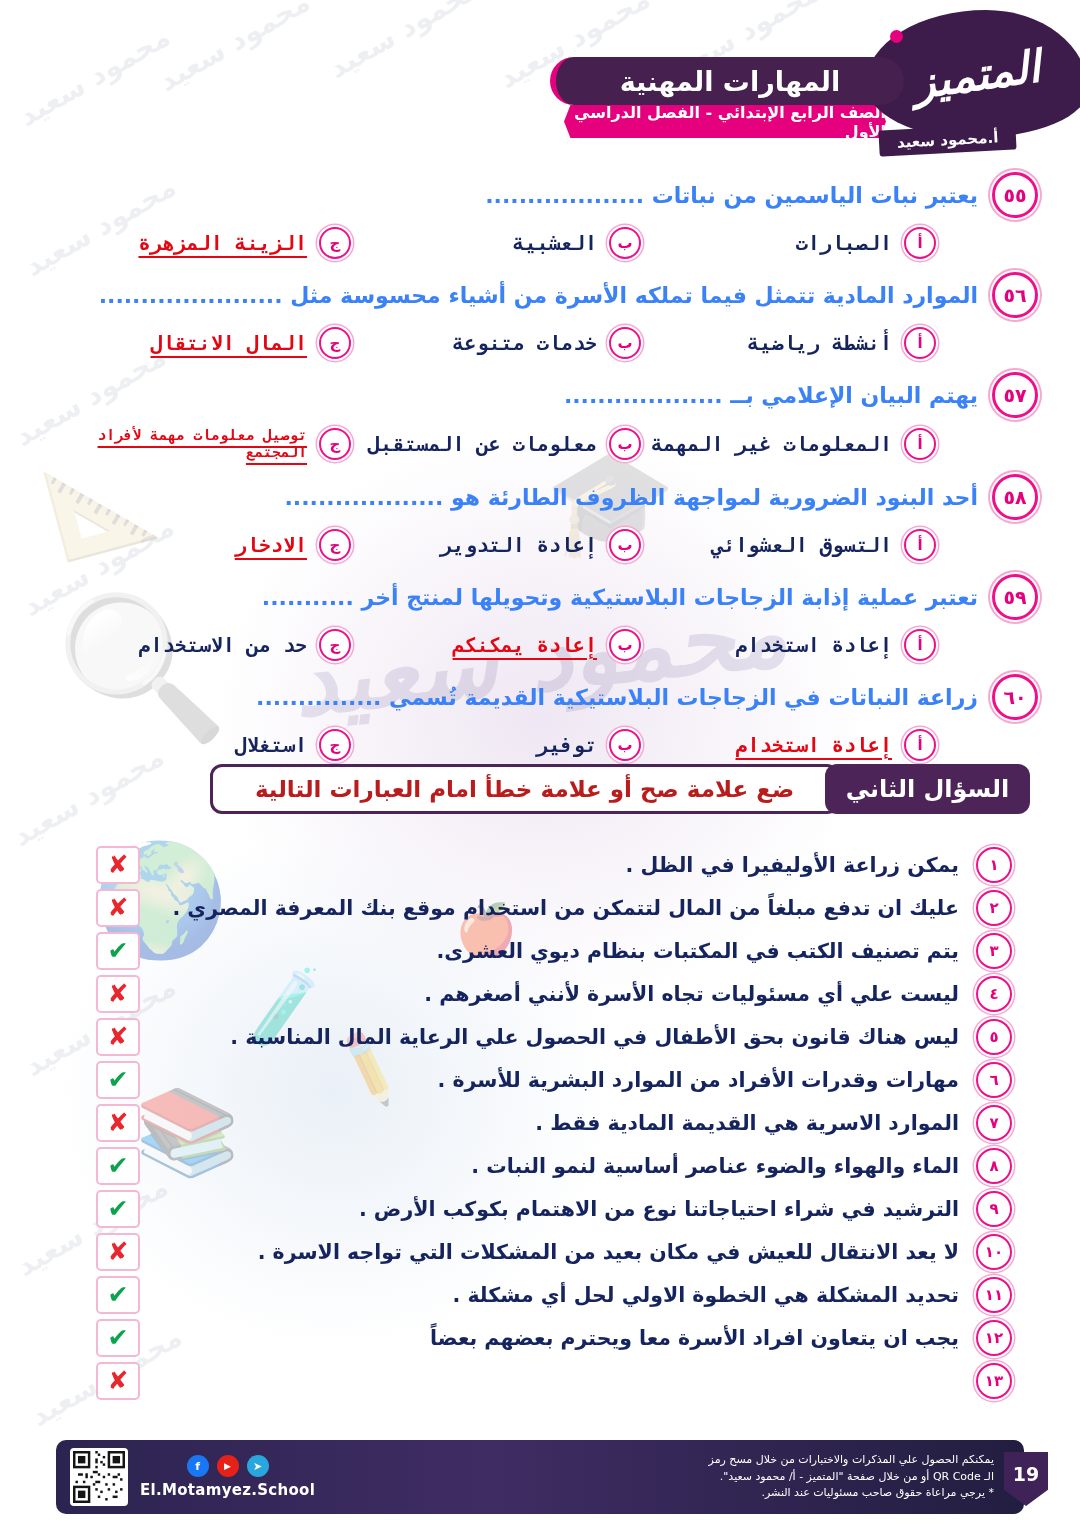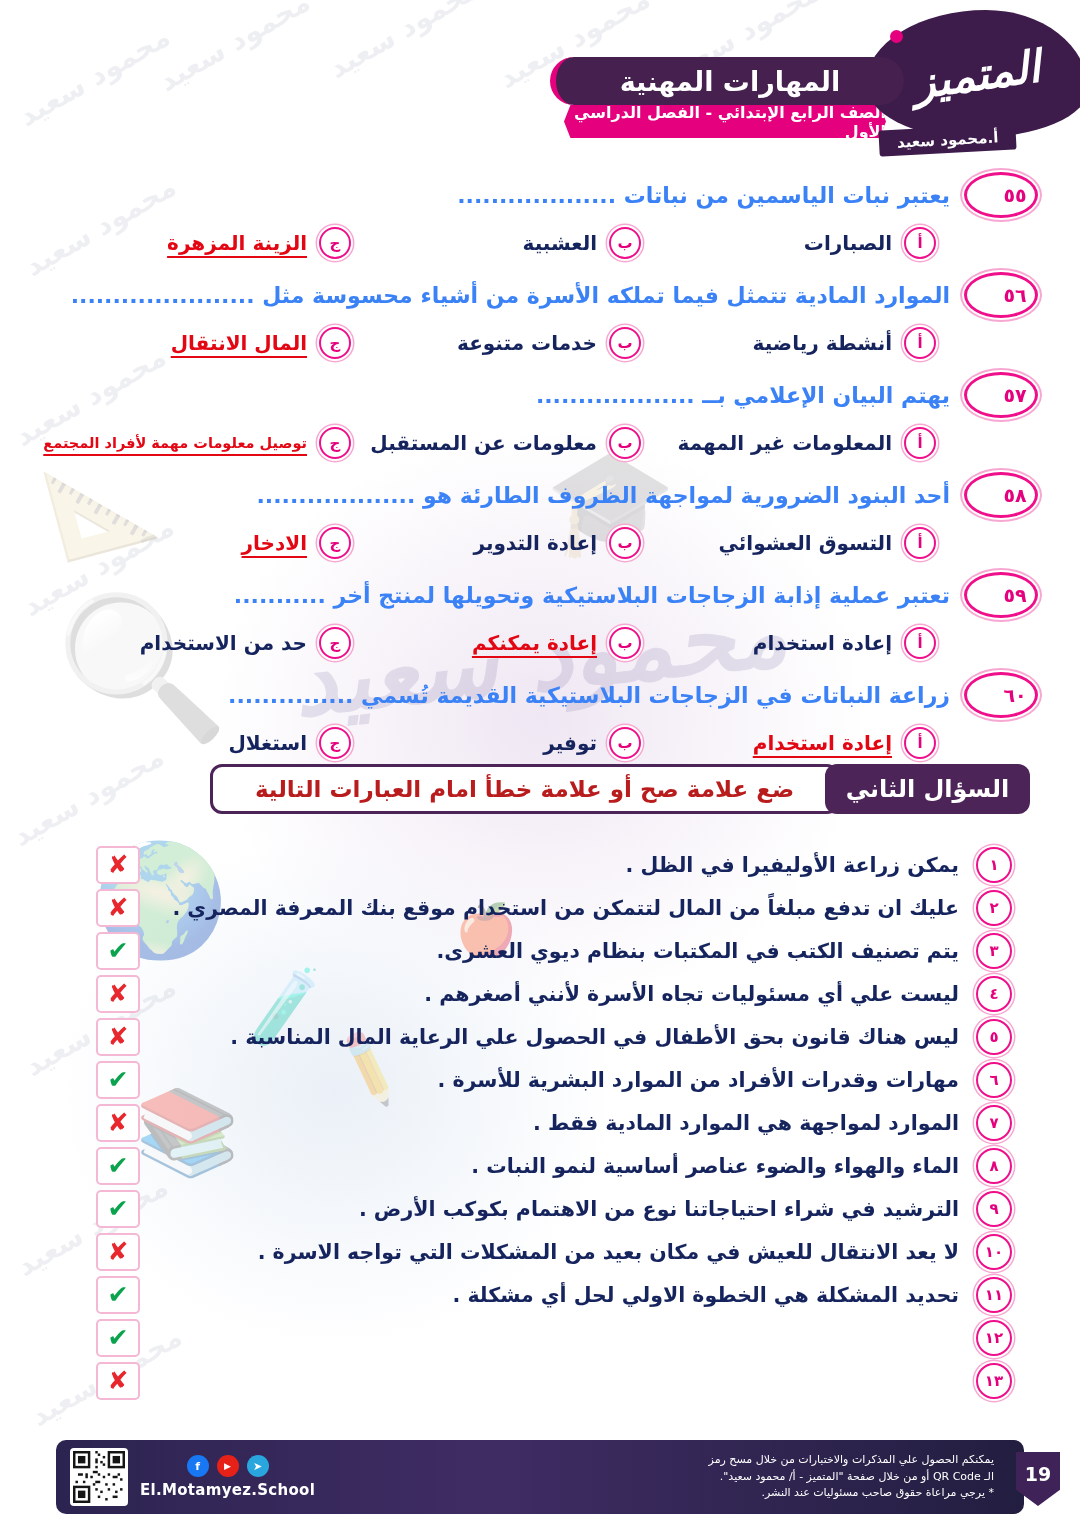--- a/index.html
+++ b/index.html
@@ -43,28 +43,28 @@
   .subtitle-ribbon { position:absolute; top:105px; right:194px; width:322px; height:33px; z-index:1;
     background:#e5007d; clip-path:polygon(2% 0,98% 0,100% 50%,98% 100%,2% 100%,0 50%);
     display:flex; align-items:center; justify-content:center; color:#fff; font-size:16px; font-weight:700; }
 
   
   .mcq { position:absolute; top:172px; right:42px; left:40px; z-index:1; }
   .mcq-q { margin-bottom:13px; }
   .q-line { display:flex; align-items:center; gap:14px; }
   .q-num { flex:none; width:40px; height:40px; border-radius:50%; background:#fff;
     border:3px solid #ef0f8b; box-shadow:0 0 0 2px #fff,0 0 0 4px #f7a8d2;
-    color:#e5007d; font-weight:700; font-size:19px; display:flex; align-items:center; justify-content:center;padding-left:28px; }
+    color:#e5007d; font-weight:700; font-size:19px; display:flex; align-items:center; justify-content:center; }
   .q-text { font-size:22px; font-weight:700; color:#3b82f6; }
   .q-opts { display:grid; grid-template-columns:295px 290px 1fr; padding-right:102px; margin-top:9px; align-items:center; }
   .opt { display:flex; align-items:center; gap:12px; }
   .opt-letter { flex:none; width:28px; height:28px; border-radius:50%; background:#fff;
     border:2.5px solid #ef0f8b; box-shadow:0 0 0 2px #fff,0 0 0 3.5px #f7a8d2;
     color:#e5007d; font-weight:700; font-size:15px; display:flex; align-items:center; justify-content:center; }
-  .opt-text { font-size:20px; font-weight:700; color:#16245e; }
+  .opt-text { font-size:20px; font-weight:700; color:#16245e;font-family:Liberation Mono, monospace; }
   .opt-text.small { font-size:14.5px; }
   .opt.correct .opt-text { color:#e30613; text-decoration:underline; text-decoration-thickness:2px; text-underline-offset:6px; }
 
   
   .q2-banner { position:absolute; top:764px; right:50px; width:820px; height:50px; z-index:1; display:flex; }
   .q2-label { flex:none; width:205px; background:#4d2458; color:#fff; border-radius:12px; position:relative; z-index:1;
     display:flex; align-items:center; justify-content:center; font-size:24px; font-weight:700; }
   .q2-instruction { flex:1; margin-right:-14px; background:#fff; border:3.5px solid #4d2458; border-radius:12px;
     box-sizing:border-box; display:flex; align-items:center; justify-content:center;
     color:#b91c1c; font-size:23px; font-weight:700; }
@@ -90,21 +90,21 @@
   .footer-social { margin-inline-start:auto; display:flex; flex-direction:column; align-items:center; gap:4px; margin-left:12px; }
   .soc-row { display:flex; direction:ltr; gap:8px; }
   .soc { width:22px; height:22px; border-radius:50%; display:flex; align-items:center; justify-content:center;
     color:#fff; font-size:11px; font-weight:700; }
   .soc.facebook { background:#1877f2; }
   .soc.youtube  { background:#e62117; font-size:9px; }
   .soc.telegram { background:#29a6de; }
   .school { font-size:15px; font-weight:700; letter-spacing:.3px; direction:ltr; }
   .qr { flex:none; width:58px; height:58px; background:#fff; border-radius:4px; padding:3px; box-sizing:border-box; }
   .qr svg { width:100%; height:100%; display:block; }
-  .page-badge { position:absolute; right:20px; bottom:22px; width:44px; height:54px; z-index:3;
+  .page-badge { position:absolute; right:32px; bottom:22px; width:44px; height:54px; z-index:3;
     background:#3f2358; clip-path:polygon(0 0,100% 0,100% 70%,50% 100%,0 70%);
     color:#fff; display:flex; align-items:center; justify-content:center; padding-bottom:10px; box-sizing:border-box;
     font-size:19px; font-weight:700; direction:ltr; }
 </style>
 </head>
 <body>
 
 <div class="page">
 
   <div class="wm-layer">
@@ -311,21 +311,21 @@
       </div>
       <div class="tf-row">
         <div class="tf-num">٦</div>
         <div class="tf-text">مهارات وقدرات الأفراد من الموارد البشرية للأسرة .</div>
         <div class="tf-box check">
           <span class="tf-mark">✔</span>
         </div>
       </div>
       <div class="tf-row">
         <div class="tf-num">٧</div>
-        <div class="tf-text">الموارد لمواجهة هي الموارد المادية فقط .</div>
+        <div class="tf-text">الموارد الاسرية هي القديمة المادية فقط .</div>
         <div class="tf-box cross">
           <span class="tf-mark">✘</span>
         </div>
       </div>
       <div class="tf-row">
         <div class="tf-num">٨</div>
         <div class="tf-text">الماء والهواء والضوء عناصر أساسية لنمو النبات .</div>
         <div class="tf-box check">
           <span class="tf-mark">✔</span>
         </div>
@@ -346,20 +346,21 @@
       </div>
       <div class="tf-row">
         <div class="tf-num">١١</div>
         <div class="tf-text">تحديد المشكلة هي الخطوة الاولي لحل أي مشكلة .</div>
         <div class="tf-box check">
           <span class="tf-mark">✔</span>
         </div>
       </div>
       <div class="tf-row">
         <div class="tf-num">١٢</div>
+        <div class="tf-text">يجب ان يتعاون افراد الأسرة معا ويحترم بعضهم بعضاً</div>
         <div class="tf-box check">
           <span class="tf-mark">✔</span>
         </div>
       </div>
       <div class="tf-row">
         <div class="tf-num">١٣</div>
         <div class="tf-box cross">
           <span class="tf-mark">✘</span>
         </div>
       </div>

